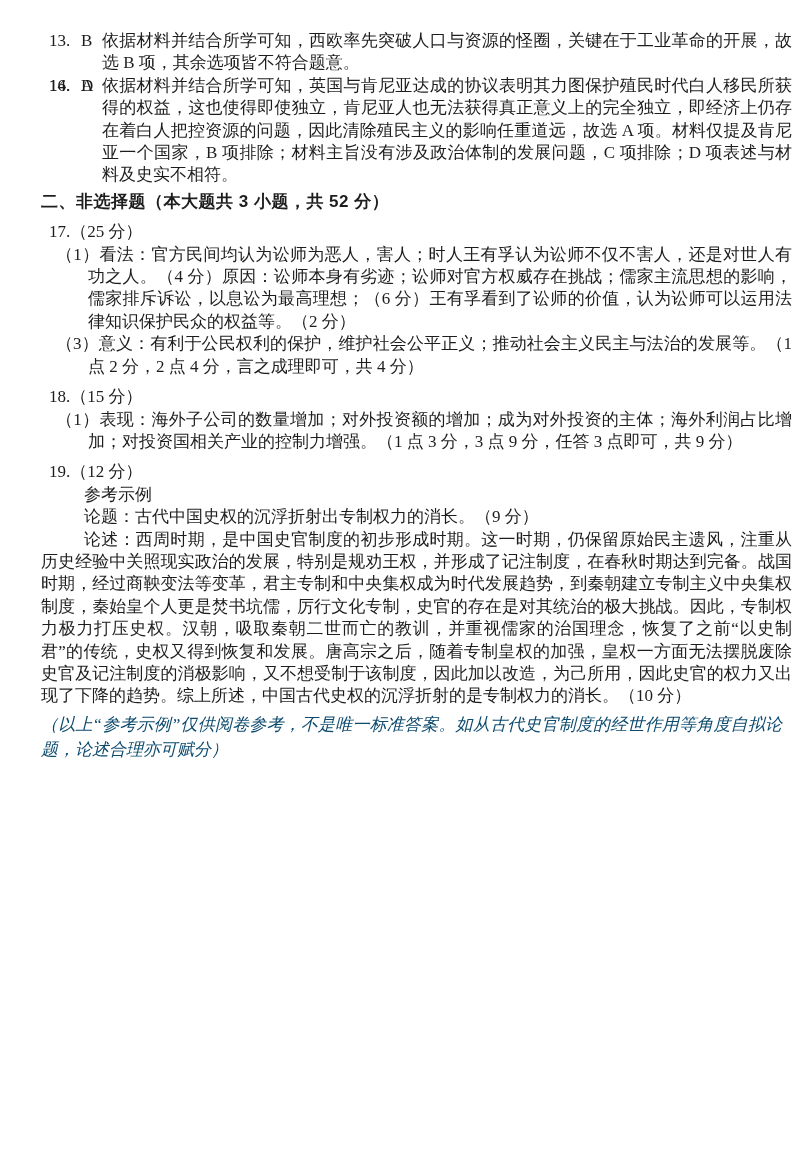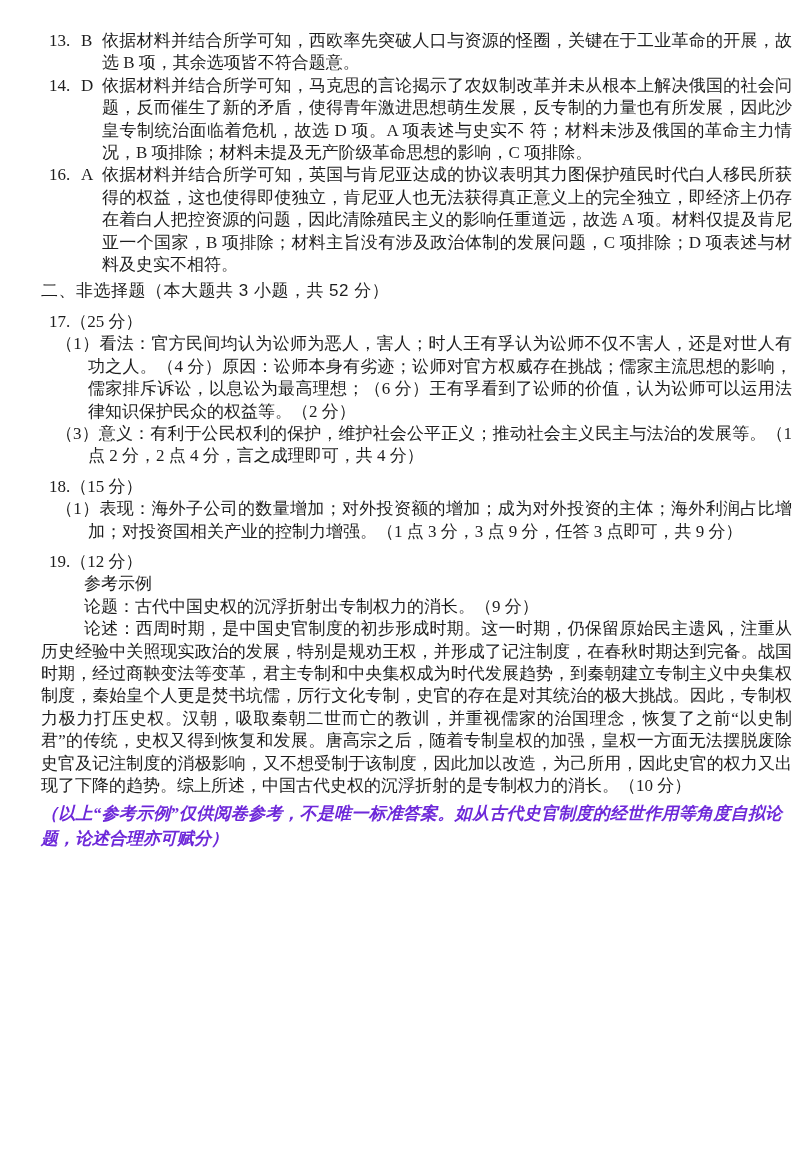--- a/index.html
+++ b/index.html
@@ -20,21 +20,21 @@
     position:relative;
     margin:0 24px 0 25px;
     padding-left:61px;
     text-align:justify;
   }
   .mcq .num{position:absolute;left:8px;top:0;}
   .mcq .letter{position:absolute;left:40px;top:0;}
   .section-heading{
     margin:4px 24px 4px 25px;
     font-family:"Liberation Sans","DejaVu Sans",sans-serif;
-    font-weight:400;
+    font-weight:700;
     letter-spacing:0.5px;
   }
   .qnum{margin:8px 24px 0 33px;}
   
   .part{
     margin:0 24px 0 25px;
     padding-left:47px;
     text-indent:-32px;
     text-align:justify;
   }
@@ -42,22 +42,21 @@
   .indent2{
     margin:0 24px 0 25px;
     text-indent:43px;
     text-align:justify;
   }
   .note-kai{
     margin:4px 34px 0 25px;
     text-align:justify;
     font-style:italic;
     line-height:25px;
-    color:#6d28d9;
-    font-weight:bold;
+    color:#0c4a6e;
   }
   .footer{
     position:absolute;
     left:0;right:0;
     bottom:16px;
     text-align:center;
     font-weight:700;
     font-size:15px;
     color:#222222;
   }
@@ -70,21 +69,20 @@
 
     <div class="mcq">
       <span class="num">13.</span>
       <span class="letter">B</span>
       <span>依据材料并结合所学可知，西欧率先突破人口与资源的怪圈，关键在于工业革命的开展，故选 B 项，其余选项皆不符合题意。</span>
     </div>
 
     <div class="mcq">
       <span class="num">14.</span>
       <span class="letter">D</span>
-      <span>依据材料并结合所学可知，马克思的言论揭示了农奴制改革并未从根本上解决俄国的社会问题，反而催生了新的矛盾，使得青年激进思想萌生发展，反专制的力量也有所发展，因此沙皇专制统治面临着危机，故选 D 项。A 项表述与史实不 符；材料未涉及俄国的革命主力情况，B 项排除；材料未提及无产阶级革命思想的影响，C 项排除。</span>
     </div>
 
 
     <div class="mcq">
       <span class="num">16.</span>
       <span class="letter">A</span>
       <span>依据材料并结合所学可知，英国与肯尼亚达成的协议表明其力图保护殖民时代白人移民所获得的权益，这也使得即使独立，肯尼亚人也无法获得真正意义上的完全独立，即经济上仍存在着白人把控资源的问题，因此清除殖民主义的影响任重道远，故选 A 项。材料仅提及肯尼亚一个国家，B 项排除；材料主旨没有涉及政治体制的发展问题，C 项排除；D 项表述与材料及史实不相符。</span>
     </div>
 
     <div class="section-heading">二、非选择题（本大题共 3 小题，共 52 分）</div>

